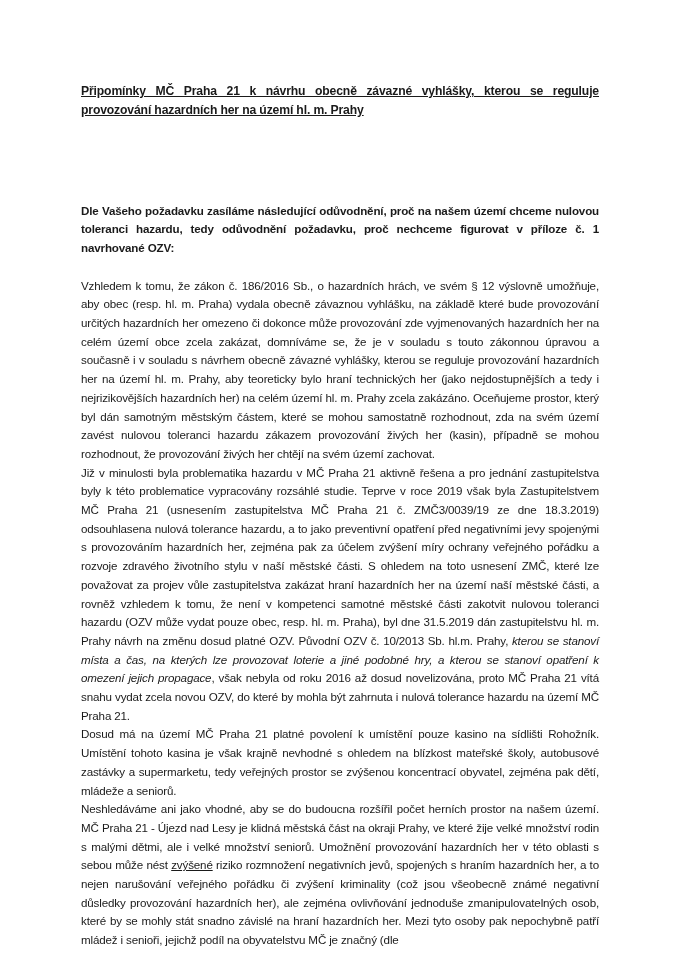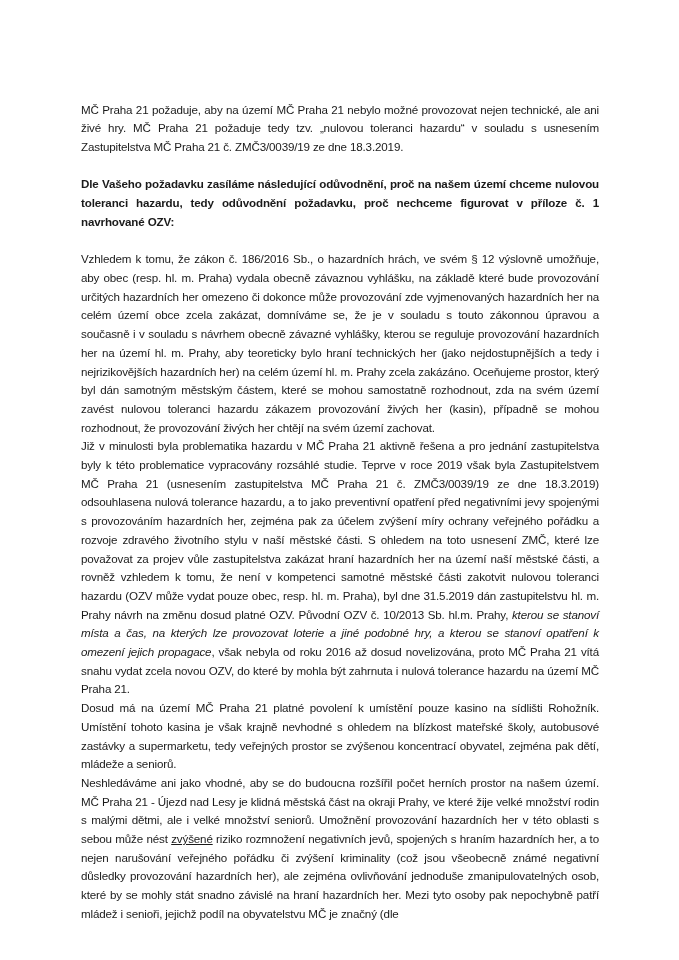--- a/index.html
+++ b/index.html
@@ -9,30 +9,30 @@
     font-family: "Liberation Sans", sans-serif;
     font-size: 11.6px; line-height: 18.7px; color: #1a1a1a;
     letter-spacing: -0.15px;
   }
   .title {
     font-weight: bold; text-decoration: underline; text-align: justify;
     text-align-last: left; margin: 0; font-size: 12.2px;
   }
   p { margin: 0; text-align: justify; }
   .gap { height: 18.7px; }
-  .bold { font-weight: bold; }
+  .bold { font-weight: bold; margin-top: 45px; }
   em { font-style: italic; }
   u { }
 </style>
 </head>
 <body>
 
 <div class="page">
+  <p class="title">Připomínky MČ Praha 21 k návrhu obecně závazné vyhlášky, kterou se reguluje provozování hazardních her na území hl. m. Prahy</p>
   <div class="gap"></div>
-  <p>MČ Praha 21 požaduje, aby na území MČ Praha 21 nebylo možné provozovat nejen technické, ale ani živé hry. MČ Praha 21 požaduje tedy tzv. „nulovou toleranci hazardu“ v souladu s usnesením Zastupitelstva MČ Praha 21 č. ZMČ3/0039/19 ze dne 18.3.2019.</p>
   <div class="gap"></div>
   <p class="bold">Dle Vašeho požadavku zasíláme následující odůvodnění, proč na našem území chceme nulovou toleranci hazardu, tedy odůvodnění požadavku, proč nechceme figurovat v příloze č. 1 navrhované OZV:</p>
   <div class="gap"></div>
   <p>Vzhledem k tomu, že zákon č. 186/2016 Sb., o hazardních hrách, ve svém § 12 výslovně umožňuje, aby obec (resp. hl. m. Praha) vydala obecně závaznou vyhlášku, na základě které bude provozování určitých hazardních her omezeno či dokonce může provozování zde vyjmenovaných hazardních her na celém území obce zcela zakázat, domníváme se, že je v souladu s touto zákonnou úpravou a současně i v souladu s návrhem obecně závazné vyhlášky, kterou se reguluje provozování hazardních her na území hl. m. Prahy, aby teoreticky bylo hraní technických her (jako nejdostupnějších a tedy i nejrizikovějších hazardních her) na celém území hl. m. Prahy zcela zakázáno. Oceňujeme prostor, který byl dán samotným městským částem, které se mohou samostatně rozhodnout, zda na svém území zavést nulovou toleranci hazardu zákazem provozování živých her (kasin), případně se mohou rozhodnout, že provozování živých her chtějí na svém území zachovat.</p>
   <p><span>Již v minulosti byla problematika hazardu v MČ Praha 21 aktivně řešena a pro jednání zastupitelstva byly k této problematice vypracovány rozsáhlé studie. Teprve v roce 2019 však byla Zastupitelstvem MČ Praha 21 (usnesením zastupitelstva MČ Praha 21 č. ZMČ3/0039/19 ze dne 18.3.2019) odsouhlasena nulová tolerance hazardu, a to jako preventivní opatření před negativními jevy spojenými s provozováním hazardních her, zejména pak za účelem zvýšení míry ochrany veřejného pořádku a rozvoje zdravého životního stylu v naší městské části. S ohledem na toto usnesení ZMČ, které lze považovat za projev vůle zastupitelstva zakázat hraní hazardních her na území naší městské části, a rovněž vzhledem k tomu, že není v kompetenci samotné městské části zakotvit nulovou toleranci hazardu (OZV může vydat pouze obec, resp. hl. m. Praha), byl dne 31.5.2019 dán zastupitelstvu hl. m. Prahy návrh na změnu dosud platné OZV. Původní OZV č. 10/2013 Sb. hl.m. Prahy, </span><em>kterou se stanoví místa a čas, na kterých lze provozovat loterie a jiné podobné hry, a kterou se stanoví opatření k omezení jejich propagace</em><span>, však nebyla od roku 2016 až dosud novelizována, proto MČ Praha 21 vítá snahu vydat zcela novou OZV, do které by mohla být zahrnuta i nulová tolerance hazardu na území MČ Praha 21.</span></p>
   <p>Dosud má na území MČ Praha 21 platné povolení k umístění pouze kasino na sídlišti Rohožník. Umístění tohoto kasina je však krajně nevhodné s ohledem na blízkost mateřské školy, autobusové zastávky a supermarketu, tedy veřejných prostor se zvýšenou koncentrací obyvatel, zejména pak dětí, mládeže a seniorů.</p>
   <p><span>Neshledáváme ani jako vhodné, aby se do budoucna rozšířil počet herních prostor na našem území. MČ Praha 21 - Újezd nad Lesy je klidná městská část na okraji Prahy, ve které žije velké množství rodin s malými dětmi, ale i velké množství seniorů. Umožnění provozování hazardních her v této oblasti s sebou může nést </span><u>zvýšené</u><span> riziko rozmnožení negativních jevů, spojených s hraním hazardních her, a to nejen narušování veřejného pořádku či zvýšení kriminality (což jsou všeobecně známé negativní důsledky provozování hazardních her), ale zejména ovlivňování jednoduše zmanipulovatelných osob, které by se mohly stát snadno závislé na hraní hazardních her. Mezi tyto osoby pak nepochybně patří mládež i senioři, jejichž podíl na obyvatelstvu MČ je značný (dle</span></p>
 </div>
 
 </body></html>

